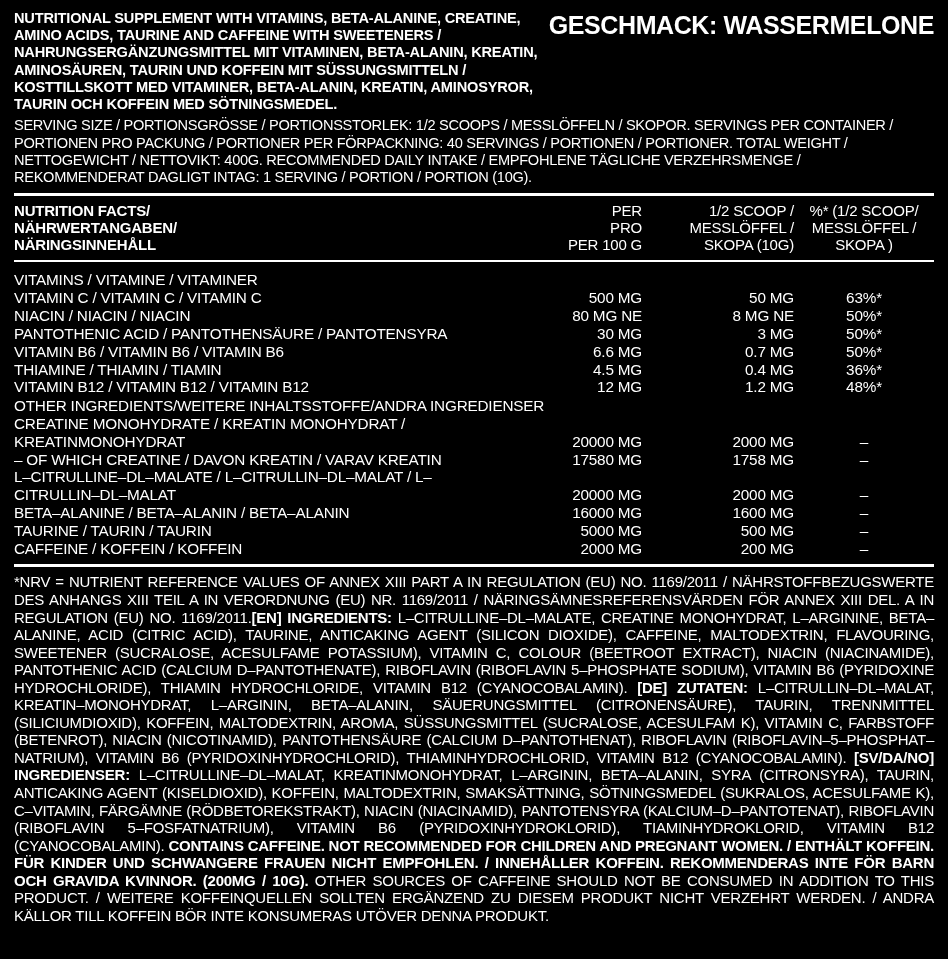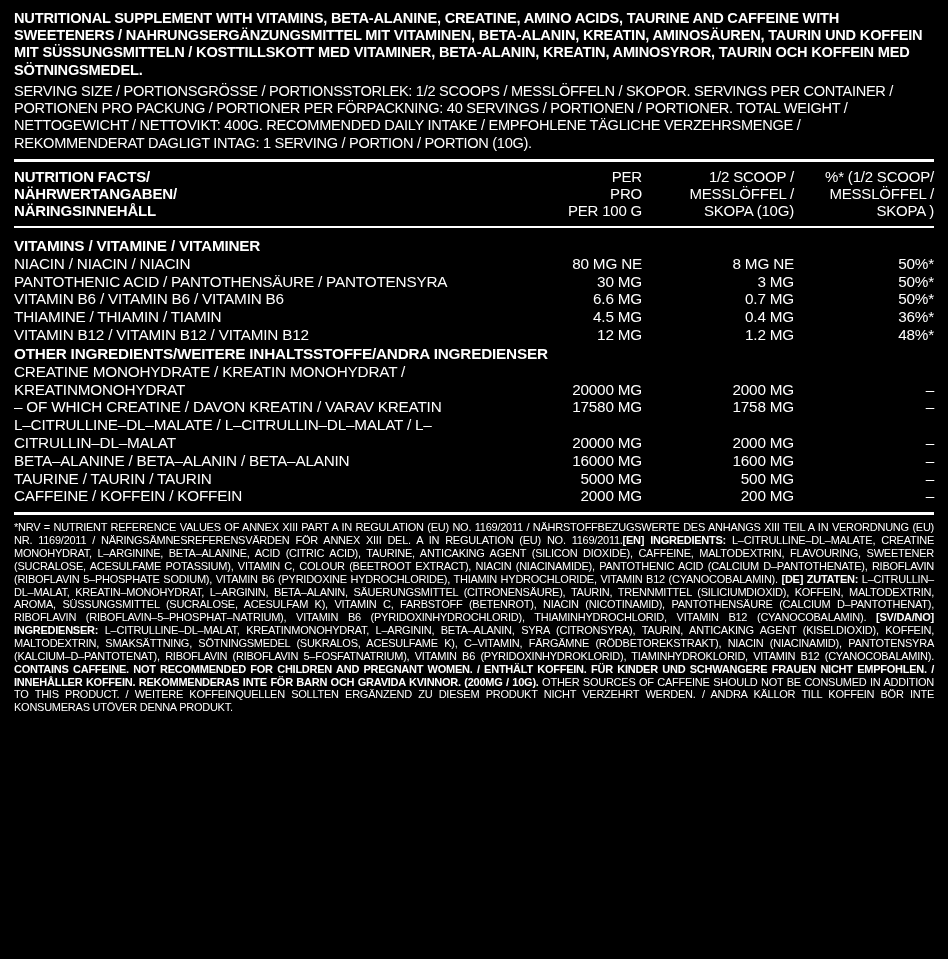--- a/index.html
+++ b/index.html
@@ -70,60 +70,61 @@
     letter-spacing: -0.2px;
   }
   table.nf td, table.nf th {
     padding: 0;
     vertical-align: bottom;
     font-weight: normal;
   }
   .col-name  { text-align: left; }
   .col-per   { text-align: right; width: 148px; padding-right: 6px;}
   .col-scoop { text-align: right; width: 152px; padding-right: 6px;}
-  .col-nrv   { text-align: right; width: 140px; }
+  .col-nrv   { text-align: center; width: 140px; }
 
   thead td {
     font-size: 15px;
     line-height: 1.14;
     font-weight: bold;
     text-transform: uppercase;
     padding-bottom: 2px;
   }
   thead td.col-name { font-weight: bold; }
   tbody td {
     line-height: 1.165;
     text-transform: uppercase;
     font-size: 15.3px;
   }
   tr.section td {
-    font-weight: bold;
+    font-weight: normal;
     padding-top: 3px;
   }
   tr.section.tight td { padding-top: 1px; }
 
   
   .footnotes {
-    font-size: 11px;
+    font-size: 15px;
     line-height: 1.17;
     letter-spacing: -0.25px;
     text-transform: uppercase;
     text-align: justify;
     margin-top: 4px;
   }
   .footnotes p { margin: 0 0 0 0; }
   .footnotes b { font-weight: bold; }
 </style>
 </head>
 <body>
 
 <div class="label">
 
   <div class="header">
     <div class="header-left">NUTRITIONAL SUPPLEMENT WITH VITAMINS, BETA-ALANINE, CREATINE, AMINO ACIDS, TAURINE AND CAFFEINE WITH SWEETENERS / NAHRUNGSERGÄNZUNGSMITTEL MIT VITAMINEN, BETA-ALANIN, KREATIN, AMINOSÄUREN, TAURIN UND KOFFEIN MIT SÜßUNGSMITTELN / KOSTTILLSKOTT MED VITAMINER, BETA-ALANIN, KREATIN, AMINOSYROR, TAURIN OCH KOFFEIN MED SÖTNINGSMEDEL.</div>
+    <div class="flavour">GESCHMACK: WASSERMELONE</div>
   </div>
 
   <div class="serving-info">SERVING SIZE / PORTIONSGRÖßE / PORTIONSSTORLEK: 1/2 SCOOPS / MESSLÖFFELN / SKOPOR. SERVINGS PER CONTAINER / PORTIONEN PRO PACKUNG / PORTIONER PER FÖRPACKNING: 40 SERVINGS / PORTIONEN / PORTIONER. TOTAL WEIGHT / NETTOGEWICHT / NETTOVIKT: 400g. RECOMMENDED DAILY INTAKE / EMPFOHLENE TÄGLICHE VERZEHRSMENGE / REKOMMENDERAT DAGLIGT INTAG: 1 SERVING / PORTION / PORTION (10g).</div>
 
   <div class="rule"></div>
 
   <table class="nf">
     <thead>
       <tr>
         <td class="col-name">
@@ -152,20 +153,26 @@
 
   <div class="rule thin"></div>
 
   <table class="nf">
     <tbody>
 
       <tr class="section">
         <td class="col-name" colspan="4">VITAMINS / VITAMINE / VITAMINER</td>
       </tr>
       <tr>
+        <td class="col-name">VITAMIN C / VITAMIN C / VITAMIN C</td>
+        <td class="col-per">500 mg</td>
+        <td class="col-scoop">50 mg</td>
+        <td class="col-nrv">63%*</td>
+      </tr>
+      <tr>
         <td class="col-name">NIACIN / NIACIN / NIACIN</td>
         <td class="col-per">80 mg NE</td>
         <td class="col-scoop">8 mg  NE</td>
         <td class="col-nrv">50%*</td>
       </tr>
       <tr>
         <td class="col-name">PANTOTHENIC ACID / PANTOTHENSÄURE / PANTOTENSYRA</td>
         <td class="col-per">30 mg</td>
         <td class="col-scoop">3 mg</td>
         <td class="col-nrv">50%*</td>

